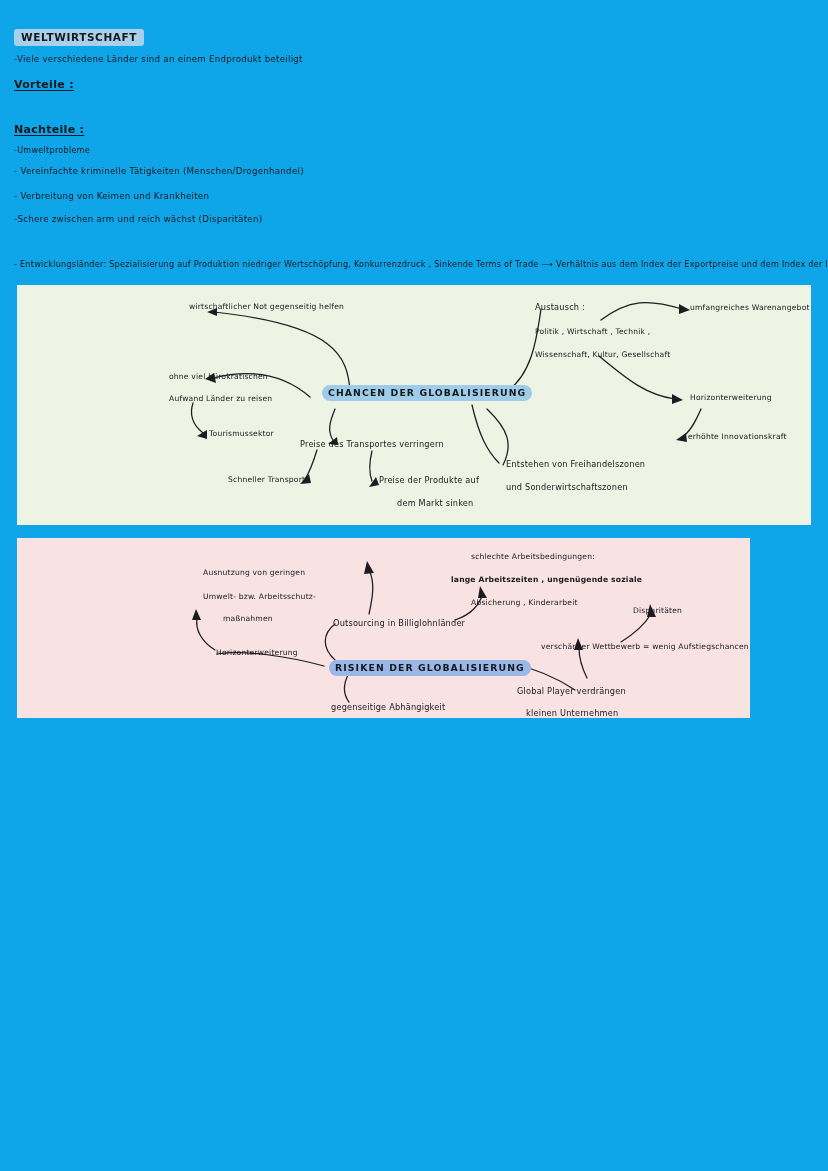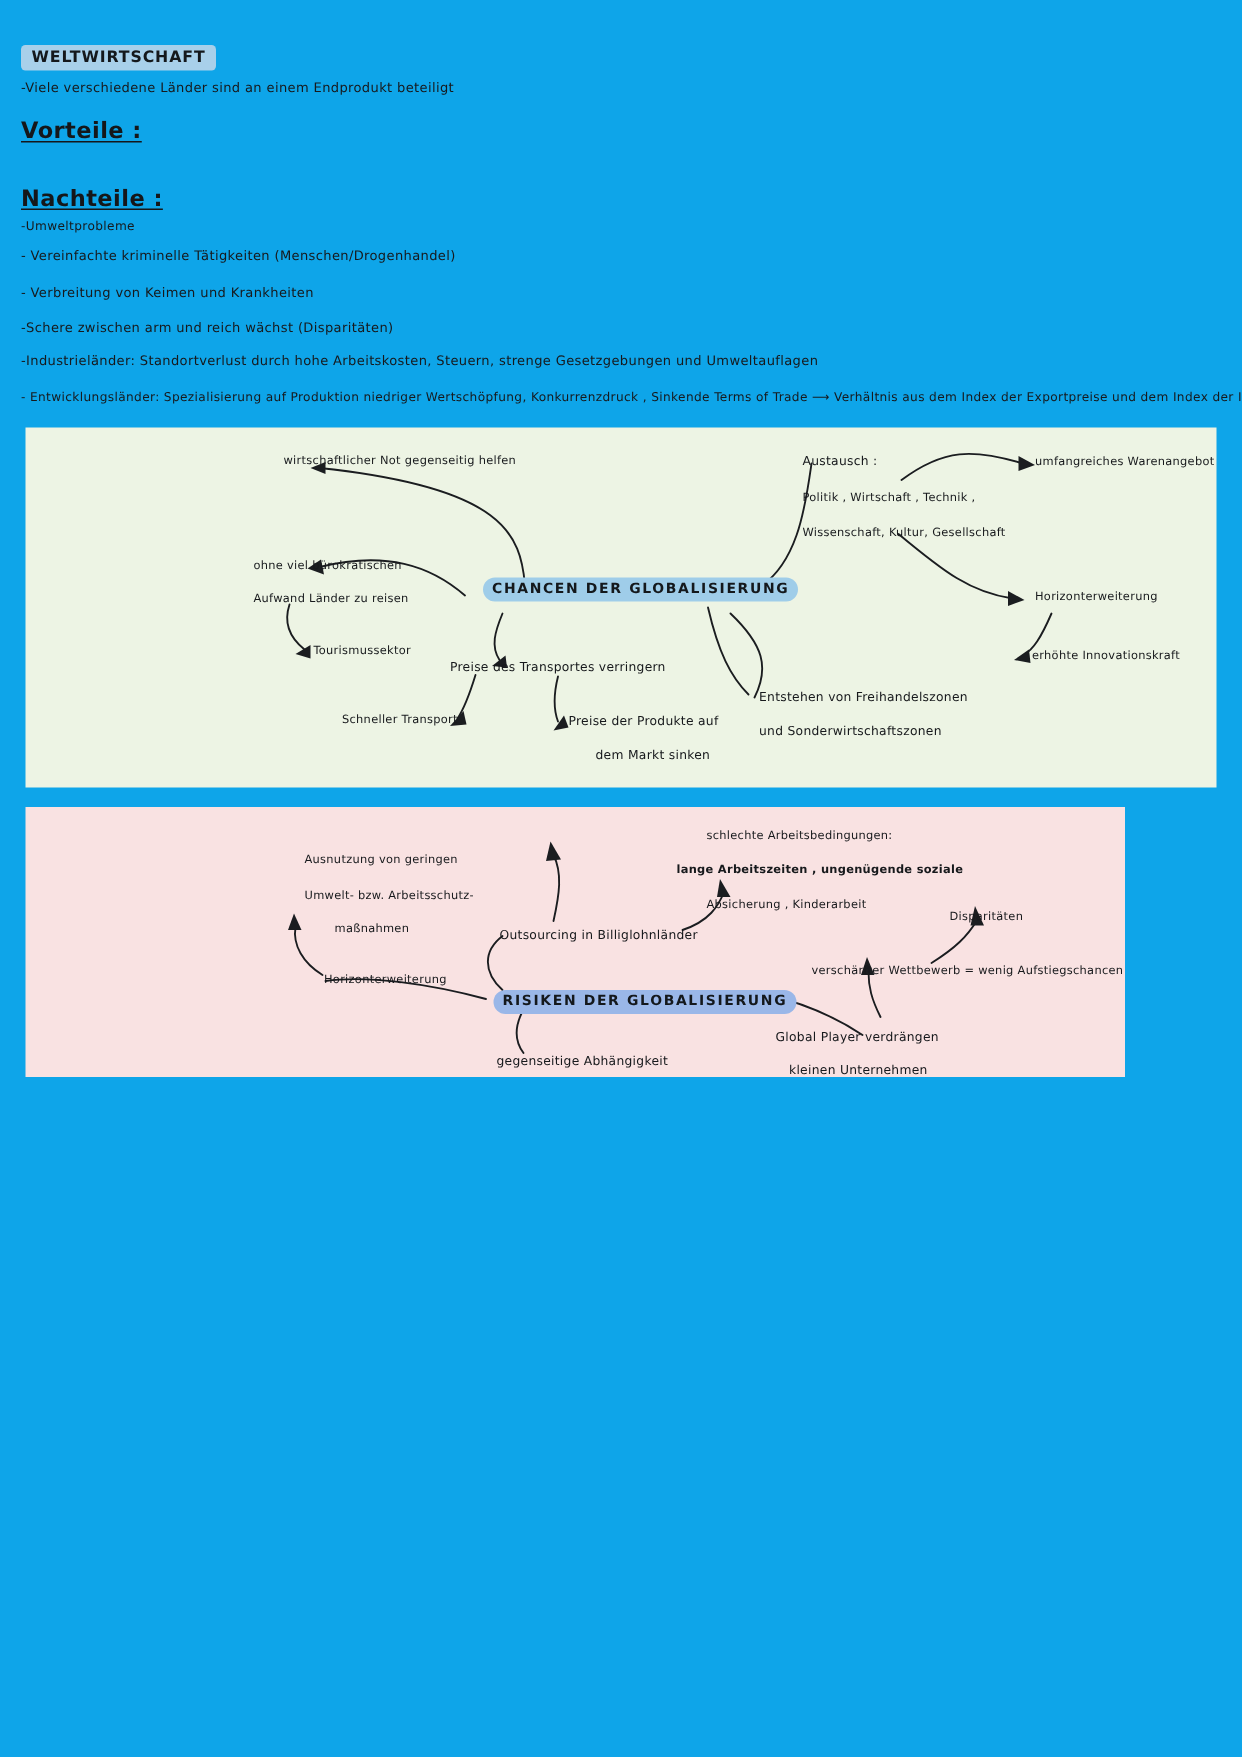--- a/index.html
+++ b/index.html
@@ -45,21 +45,21 @@
     position: absolute;
     font-size: 8.7px;
     letter-spacing: 0.25px;
     white-space: nowrap;
     color: #17191c;
     font-family: "DejaVu Sans", sans-serif;
   }
   .note-line.small { font-size: 8.1px; }
   .note-head {
     position: absolute;
-    font-size: 15px;
+    font-size: 11px;
     font-weight: 700;
     text-decoration: underline;
     text-underline-offset: 2px;
     color: #15171a;
     letter-spacing: 0.3px;
     white-space: nowrap;
   }
 
   
   .panel {
@@ -134,21 +134,20 @@
 
   <div class="note-head" style="left:14px; top:78px;">Vorteile :</div>
 
 
   <div class="note-head" style="left:14px; top:123px;">Nachteile :</div>
 
   <div class="note-line small" style="left:14px; top:145px;">-Umweltprobleme</div>
   <div class="note-line" style="left:14px; top:166px;">- Vereinfachte kriminelle Tätigkeiten  (Menschen/Drogenhandel)</div>
   <div class="note-line" style="left:14px; top:191px;">- Verbreitung von Keimen und Krankheiten</div>
   <div class="note-line" style="left:14px; top:214px;">-Schere zwischen arm und reich wächst  (Disparitäten)</div>
-  <div class="note-line" style="left:14px; top:236px;">-Industrieländer: Standortverlust durch hohe Arbeitskosten, Steuern, strenge Gesetzgebungen und Umweltauflagen</div>
   <div class="note-line small" style="left:14px; top:259px;">- Entwicklungsländer: Spezialisierung auf Produktion niedriger Wertschöpfung, Konkurrenzdruck , Sinkende Terms of Trade  ⟶ Verhältnis aus dem Index der Exportpreise und dem Index der Importpreise (ToT)</div>
 
   <div class="panel" id="panel-chancen">
 
     <svg class="map-svg" viewBox="0 0 794 240" preserveAspectRatio="none">
 
       <path class="arrow-path" d="M 333 105 C 330 72 320 40 196 27"></path>
       <polygon class="arrow-head" points="200,23 190,27 200,31"></polygon>
 
       <path class="arrow-path" d="M 293 112 C 270 92 240 82 196 93"></path>

